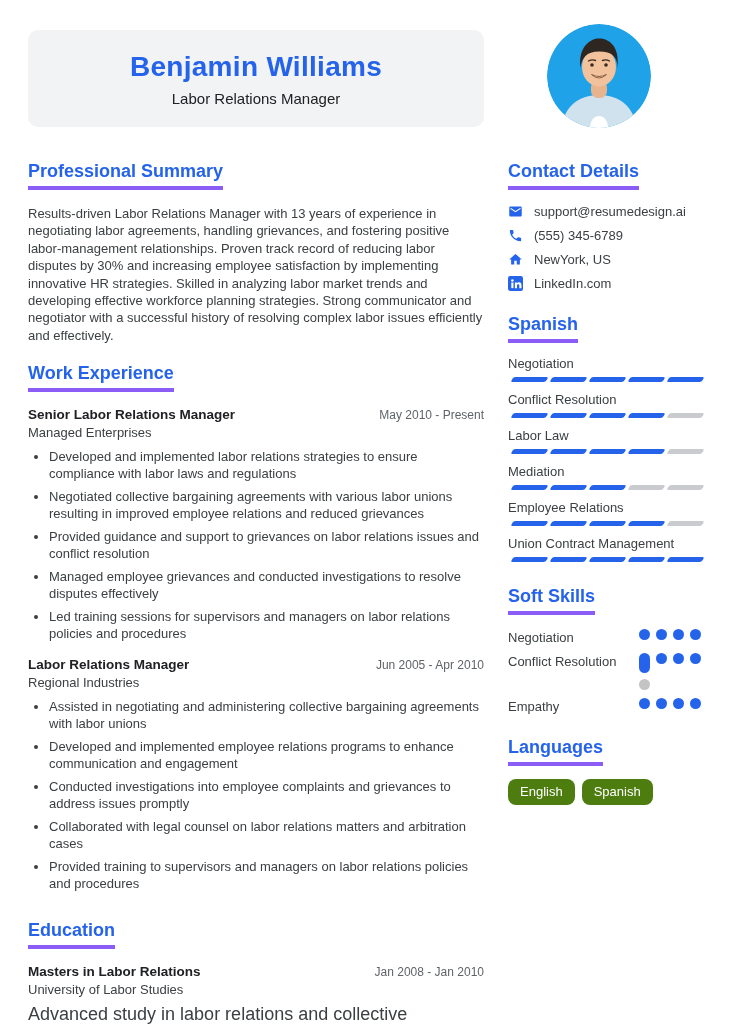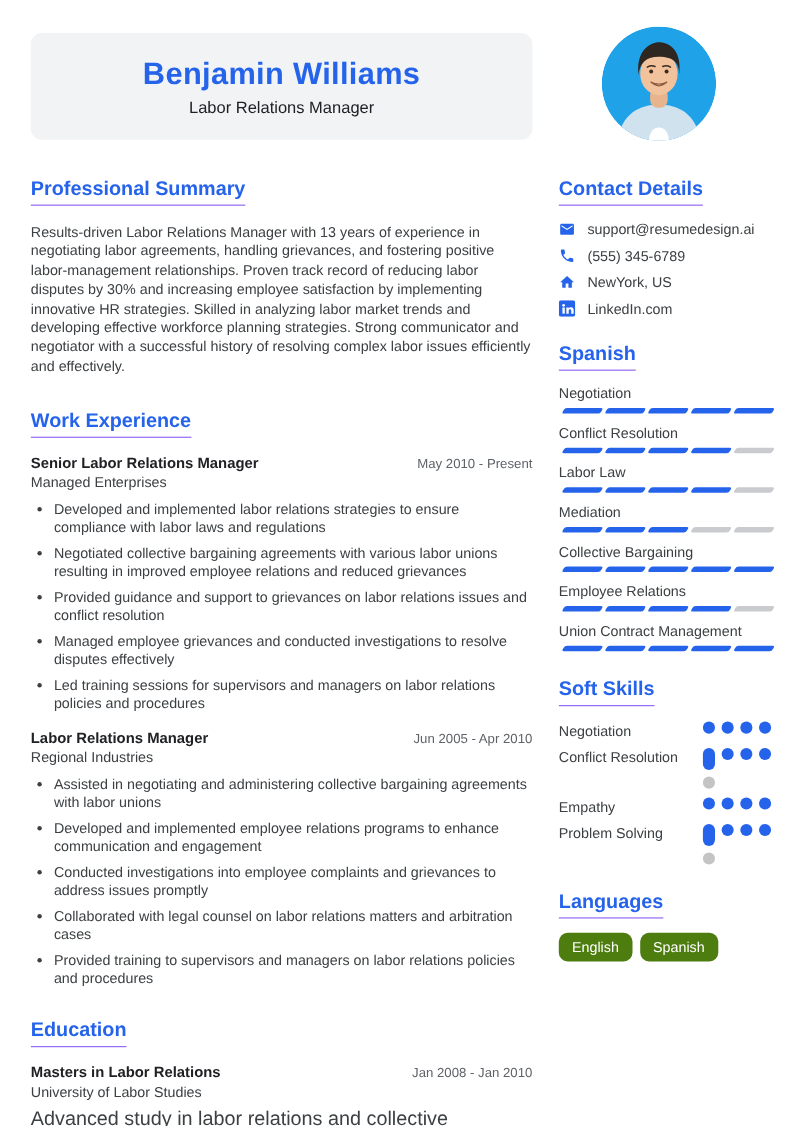--- a/index.html
+++ b/index.html
@@ -15,28 +15,28 @@
   .photo { width: 104px; height: 104px; border-radius: 50%; overflow: hidden; margin-left: 63px; margin-top: -6px; flex: none; }
   .photo svg { display: block; width: 104px; height: 104px; }
 
   
   .columns { display: flex; margin-top: 34px; }
   .main-col { width: 456px; flex: none; }
   .side-col { width: 195px; flex: none; margin-left: 24px; }
 
   .h2wrap { line-height: 1; }
   h2.section { display: inline-block; margin: 0; font-size: 18px; font-weight: 700; color: #2563eb;
-               border-bottom: 1px solid #8b5cf6; padding-bottom: 6px; }
+               border-bottom: 4px solid #8b5cf6; padding-bottom: 6px; }
 
   
   .summary-text { margin: 15px 0 0 0; font-size: 13px; line-height: 17.4px; color: #3c4043; }
 
   
   .sec { margin-top: 0; }
-  .sec + .sec { margin-top: 32px; }
+  .sec + .sec { margin-top: 20px; }
   .sec.edu { margin-top: 29px; }
   .entry-head { display: flex; justify-content: space-between; align-items: center; margin-top: 15px; }
   .entry-title { font-size: 13.5px; font-weight: 700; color: #202124; }
   .entry-dates { font-size: 12px; color: #5f6368; white-space: nowrap; }
   .entry-sub { font-size: 13px; color: #3c4043; margin-top: 3px; }
   .bullets { margin: 8px 0 0 0; padding-left: 21px; }
   .bullets li { font-size: 13px; line-height: 17px; margin-bottom: 6px; color: #3c4043; }
   .edu-desc { font-size: 18px; color: #3c4043; margin-top: 7px; }
 
   
@@ -243,30 +243,20 @@
             <div class="skill-label">Mediation</div>
             <div class="skill-bar">
                 <span class="seg on"></span>
                 <span class="seg on"></span>
                 <span class="seg on"></span>
                 <span class="seg"></span>
                 <span class="seg"></span>
               </div>
           </div>
           <div class="skill">
-            <div class="skill-label">Collective Bargaining</div>
-            <div class="skill-bar">
-                <span class="seg on"></span>
-                <span class="seg on"></span>
-                <span class="seg on"></span>
-                <span class="seg on"></span>
-                <span class="seg on"></span>
-              </div>
-          </div>
-          <div class="skill">
             <div class="skill-label">Employee Relations</div>
             <div class="skill-bar">
                 <span class="seg on"></span>
                 <span class="seg on"></span>
                 <span class="seg on"></span>
                 <span class="seg on"></span>
                 <span class="seg"></span>
               </div>
           </div>
           <div class="skill">
@@ -306,30 +296,20 @@
           </div>
           <div class="soft-row">
             <span class="soft-label">Empathy</span>
             <span class="dots">
                 <span class="dot blue"></span>
                 <span class="dot blue"></span>
                 <span class="dot blue"></span>
                 <span class="dot blue"></span>
               </span>
           </div>
-          <div class="soft-row">
-            <span class="soft-label">Problem Solving</span>
-            <span class="dots">
-                <span class="dot pill"></span>
-                <span class="dot blue"></span>
-                <span class="dot blue"></span>
-                <span class="dot blue"></span>
-                <span class="dot gray"></span>
-              </span>
-          </div>
         </div>
       </section>
 
       <section class="side-sec">
         <div class="h2wrap"><h2 class="section">Languages</h2></div>
         <div class="lang-row">
           <button class="lang-pill">English</button>
           <button class="lang-pill">Spanish</button>
         </div>
       </section>

